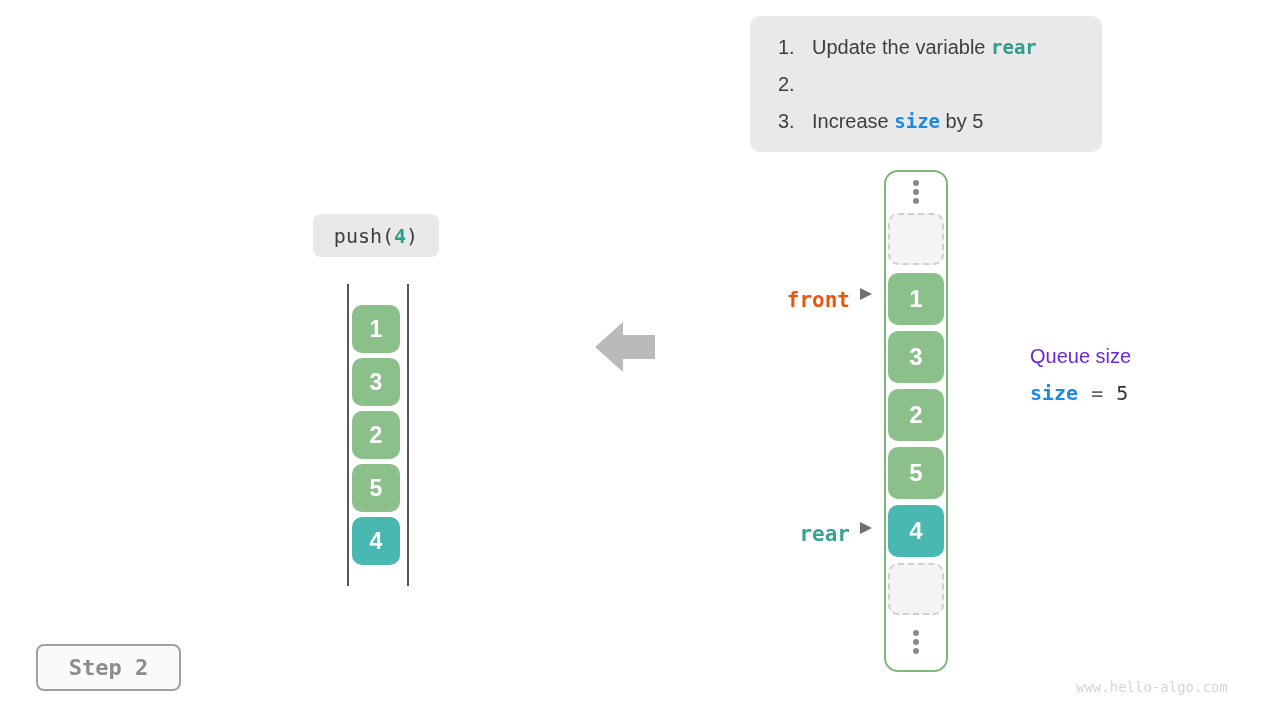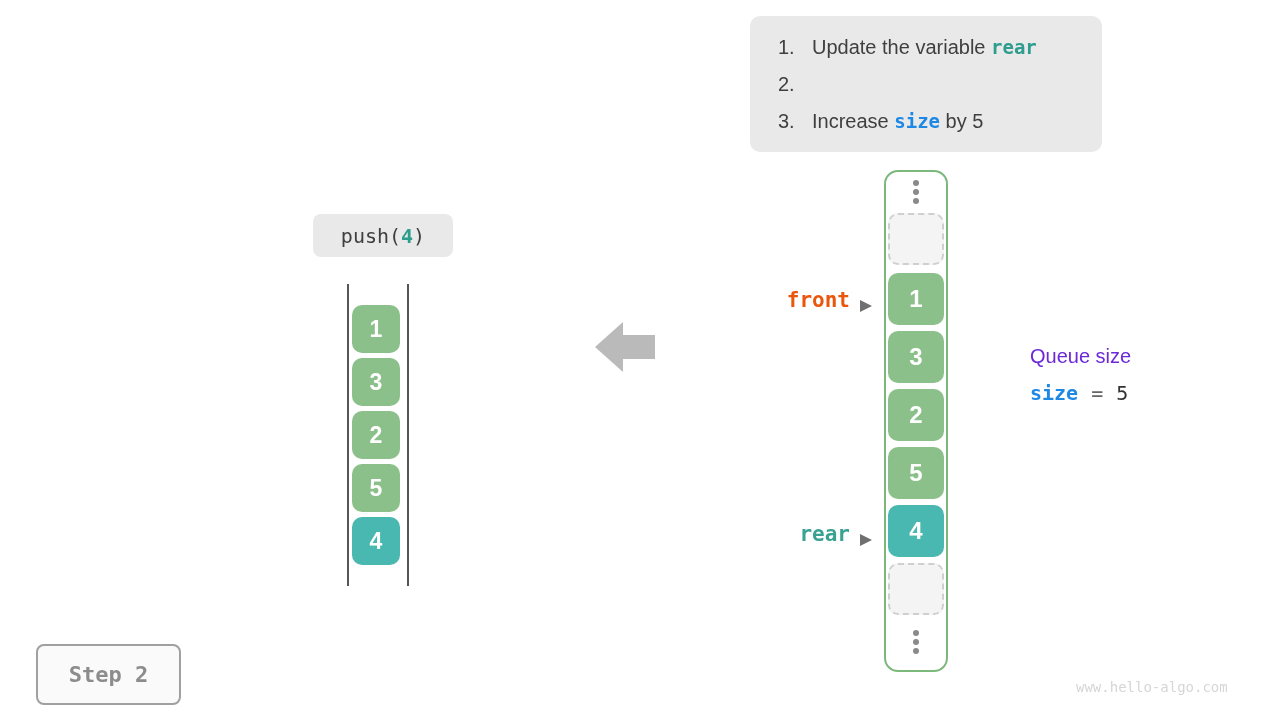--- a/index.html
+++ b/index.html
@@ -19,21 +19,21 @@
   }
   .iline { display:flex; line-height:22px; }
   .iline .num { width:34px; flex:none; }
   .iline .itext { white-space:pre-wrap; }
   .code { font-family:"DejaVu Sans Mono", monospace; font-weight:bold; font-size:19px; }
   .code.teal { color:#2d9d8e; }
   .code.blue { color:#1e88e5; }
 
   
   .push-badge {
-    position:absolute; left:313px; top:214px; width:140px; height:43px;
+    position:absolute; left:313px; top:214px; width:126px; height:43px;
     background:#e9e9e9; border-radius:8px;
     display:flex; align-items:center; justify-content:center;
     font-family:"DejaVu Sans Mono", monospace; font-size:20px; color:#3f3f3f;
     white-space:pre;
   }
   .push-badge .arg { color:#2d9d8e; font-weight:bold; }
 
   
   .vline { position:absolute; top:284px; height:302px; width:2px; background:#565656; }
   .vline.left { left:347px; } .vline.right { left:407px; }
@@ -64,21 +64,21 @@
   .acell.teal { background:#49b8b0; }
   .acell.empty { background:#f4f4f4; border:2px dashed #cfcfcf; }
   .dots {
     position:absolute; left:0; width:60px;
     display:flex; flex-direction:column; align-items:center; gap:3px;
   }
   .dots span { width:6px; height:6px; border-radius:50%; background:#8a8a8a; }
 
   
   .pointer {
-    position:absolute; width:120px; display:flex; align-items:flex-end;
+    position:absolute; width:120px; display:flex; align-items:flex-start;
     justify-content:flex-end; gap:10px;
     font-family:"DejaVu Sans Mono", monospace; font-weight:bold; font-size:21px;
   }
   .pointer.front { left:752px; top:288px; color:#ea560d; }
   .pointer.rear  { left:752px; top:522px; color:#3aa293; }
   .tri {
     width:0; height:0;
     border-top:6px solid transparent; border-bottom:6px solid transparent;
     border-left:12px solid #707070;
   }
@@ -89,21 +89,21 @@
     position:absolute; left:1030px; top:381px;
     font-family:"DejaVu Sans Mono", monospace; font-size:20px;
     display:flex; gap:13px; align-items:baseline;
   }
   .qs-line .var { color:#1e88e5; font-weight:bold; }
   .qs-line .eq { color:#666666; }
   .qs-line .val { color:#333333; }
 
   
   .step-badge {
-    position:absolute; left:36px; top:644px; width:145px; height:61px;
+    position:absolute; left:36px; top:644px; width:145px; height:47px;
     background:#fafafa; border:2px solid #a0a0a0; border-radius:8px;
     display:flex; align-items:center; justify-content:center;
     font-family:"DejaVu Sans Mono", monospace; font-weight:bold;
     font-size:22px; color:#8c8c8c; white-space:pre;
   }
 
   
   .watermark {
     position:absolute; left:1076px; top:679px;
     font-family:"DejaVu Sans Mono", monospace; font-size:14px; color:#d6d6d6;text-align:center;

